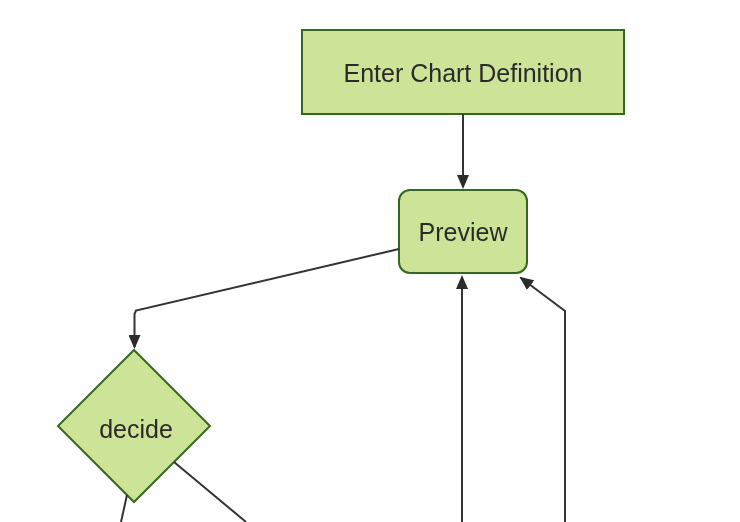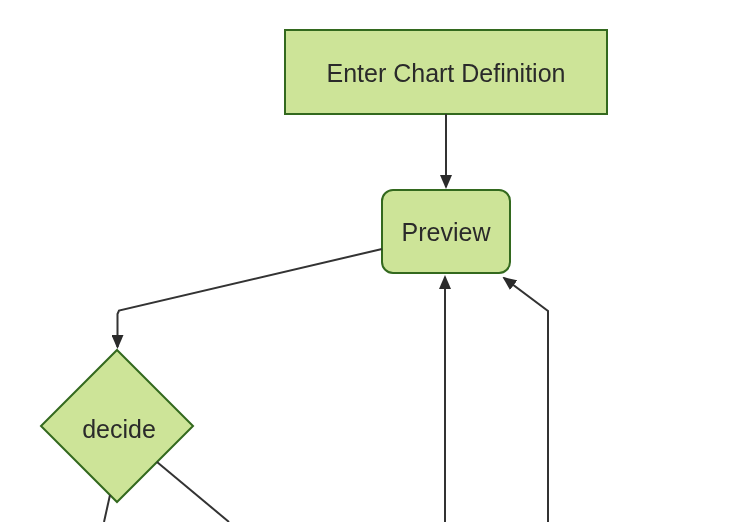--- a/index.html
+++ b/index.html
@@ -9,20 +9,21 @@
     width: 740px;
     height: 522px;
     overflow: hidden;
     font-family: "Liberation Sans", sans-serif;
   }
   .canvas {
     position: relative;
     width: 660px;
     height: 522px;
     background: #ffffff;
+    padding-left: 17px;
   }
   svg { display: block; }
   .edge {
     fill: none;
     stroke: #333333;
     stroke-width: 2;
   }
   .node-shape {
     fill: #cde498;
     stroke: #33691e;

